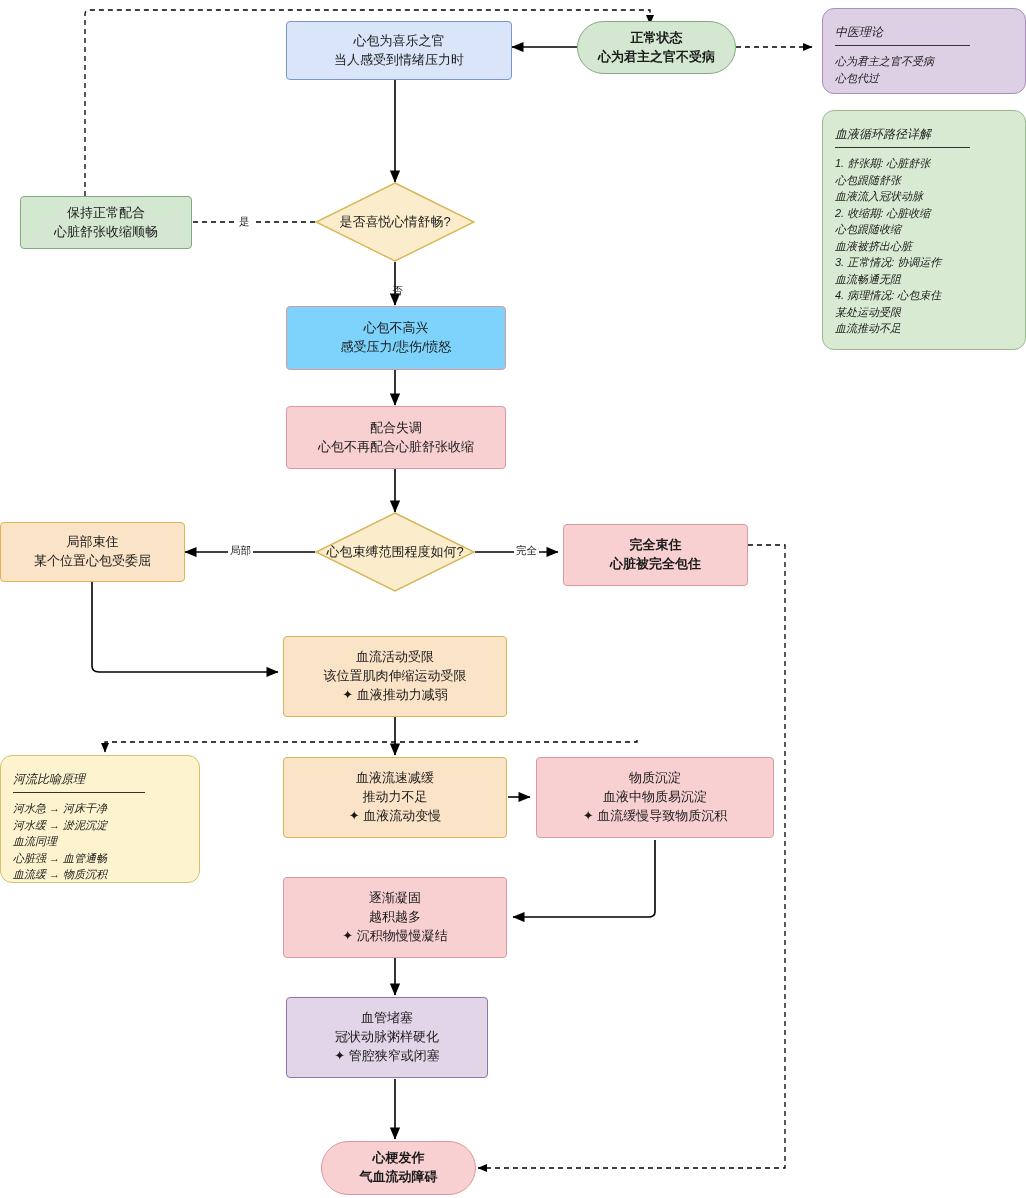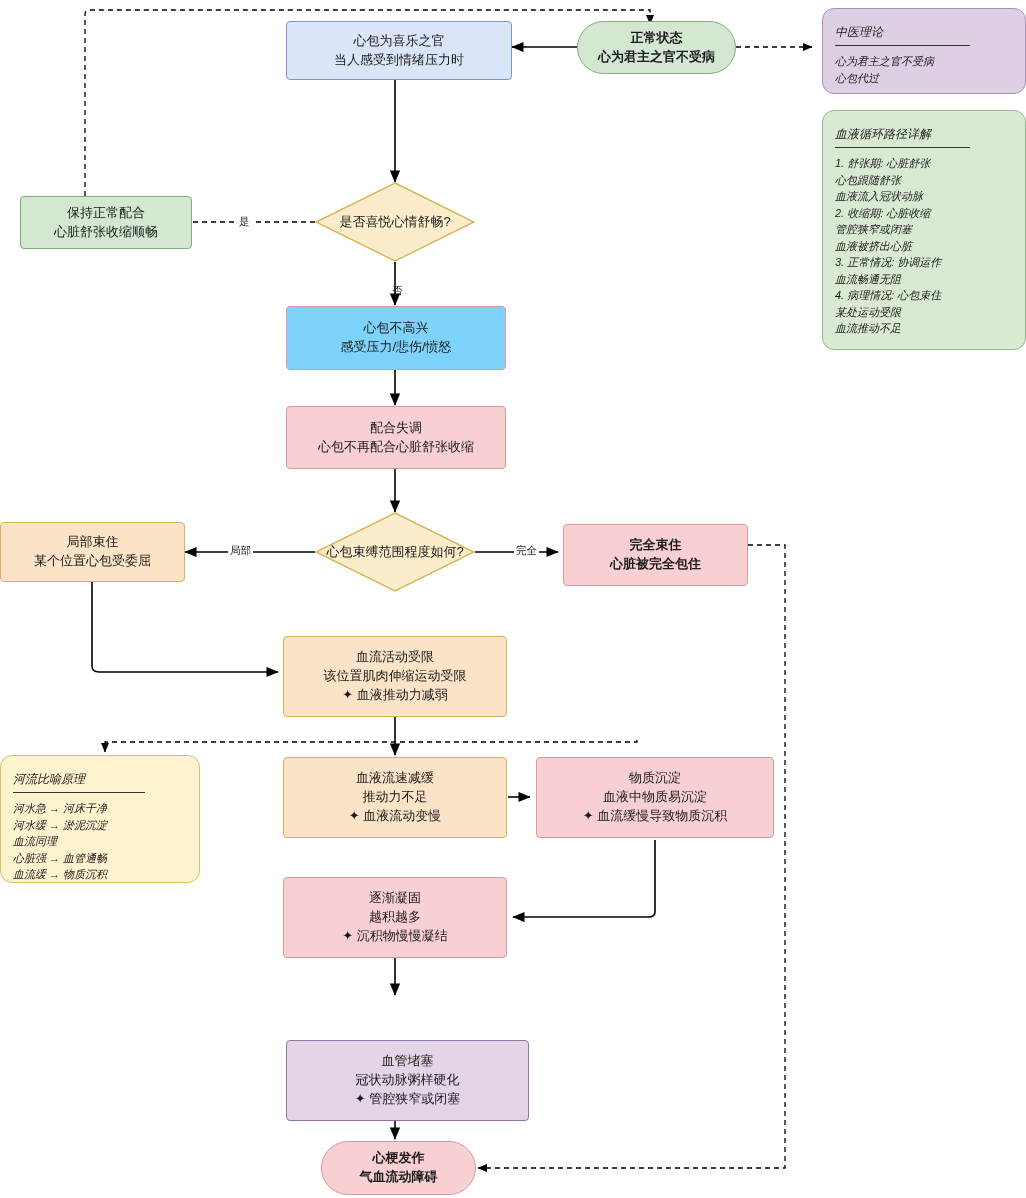--- a/index.html
+++ b/index.html
@@ -194,21 +194,21 @@
     <div class="ln">血液中物质易沉淀</div>
     <div class="ln">✦ 血流缓慢导致物质沉积</div>
   </div>
 
   <div class="node rounded" style="left:283px; top:877px; width:224px; height:81px; background:#f8d0d2; border-color:#d99a9e;">
     <div class="ln">逐渐凝固</div>
     <div class="ln">越积越多</div>
     <div class="ln">✦ 沉积物慢慢凝结</div>
   </div>
 
-  <div class="node rounded" style="left:286px; top:997px; width:243px; height:81px; background:#e1d5e7; border-color:#9673a6;margin-top:43px;">
+  <div class="node rounded" style="left:286px; top:997px; width:202px; height:81px; background:#e1d5e7; border-color:#9673a6;">
     <div class="ln">血管堵塞</div>
     <div class="ln">冠状动脉粥样硬化</div>
     <div class="ln">✦ 管腔狭窄或闭塞</div>
   </div>
 
   <div class="node stadium bold" style="left:321px; top:1141px; width:155px; height:54px; background:#f8d0d2; border-color:#d99a9e;">
     <div class="ln">心梗发作</div>
     <div class="ln">气血流动障碍</div>
   </div>
 
@@ -224,21 +224,21 @@
     <div class="nl">心包代过</div>
   </div>
 
   <div class="note" style="left:822px; top:110px; width:204px; height:240px; background:#d9ead3; border-color:#9ab98f;">
     <div class="note-title">血液循环路径详解</div>
     <div class="rule"></div>
     <div class="nl">1. 舒张期: 心脏舒张</div>
     <div class="nl">心包跟随舒张</div>
     <div class="nl">血液流入冠状动脉</div>
     <div class="nl">2. 收缩期: 心脏收缩</div>
-    <div class="nl">管腔狭窄或闭塞</div>
+    <div class="nl">心包跟随收缩</div>
     <div class="nl">血液被挤出心脏</div>
     <div class="nl">3. 正常情况: 协调运作</div>
     <div class="nl">血流畅通无阻</div>
     <div class="nl">4. 病理情况: 心包束住</div>
     <div class="nl">某处运动受限</div>
     <div class="nl">血流推动不足</div>
   </div>
 
   <div class="note" style="left:0px; top:755px; width:200px; height:128px; background:#fdf3cf; border-color:#d6c06a;">
     <div class="note-title">河流比喻原理</div>

